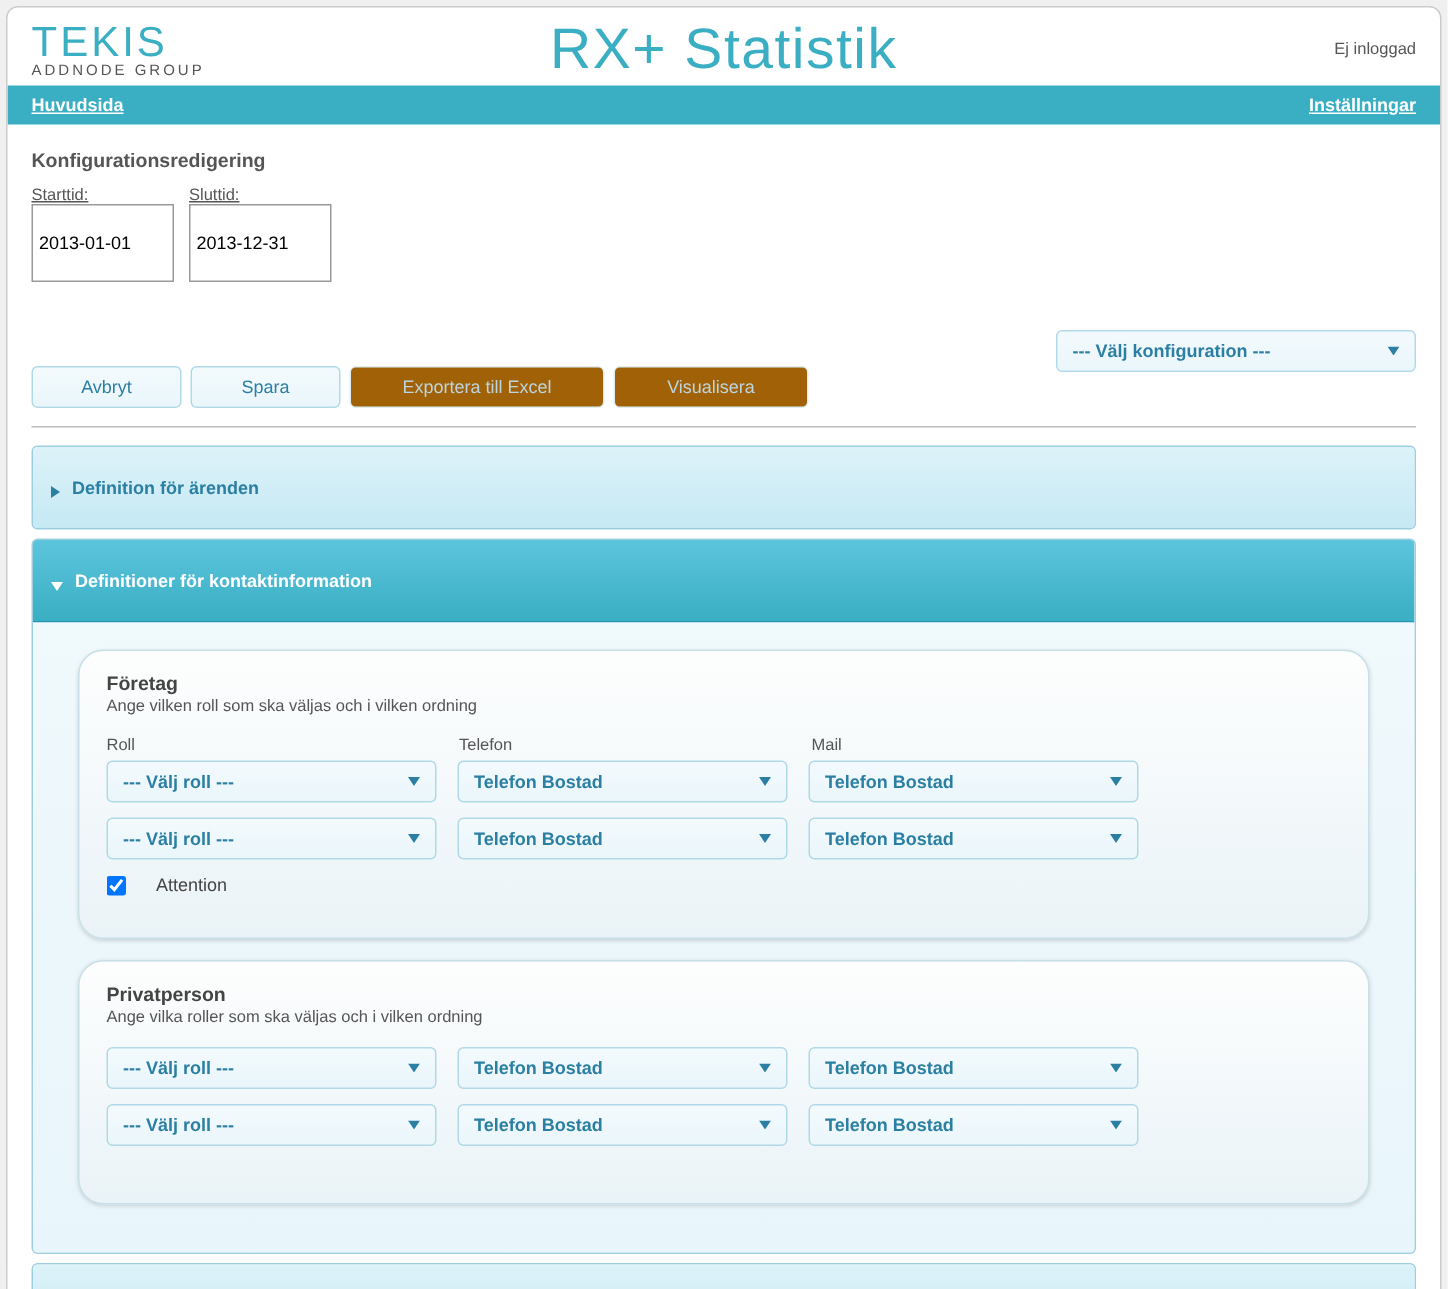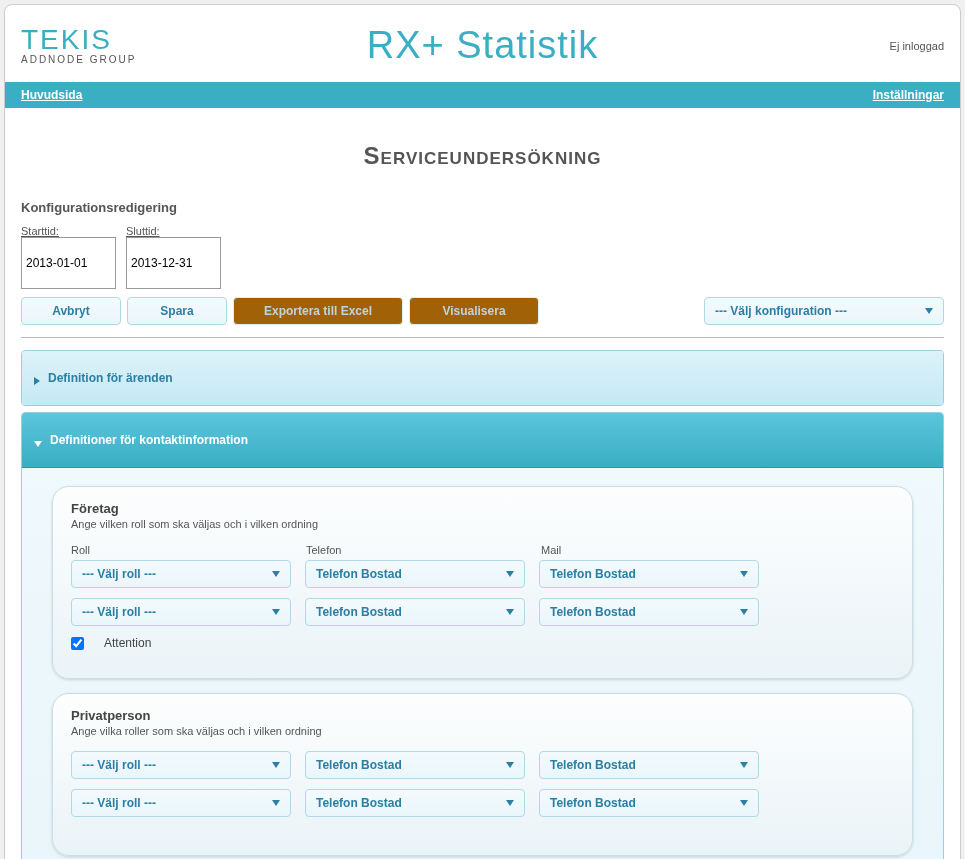--- a/index.html
+++ b/index.html
@@ -17,21 +17,21 @@
     background: #fff;
     border: 1px solid #ccc;
     border-radius: 8px;
     overflow: hidden;
   }
   .header {
     display: flex;
     align-items: center;
     padding: 8px 16px 4px 16px;
     position: relative;
-    height: 77px;
+    height: 52px;
   }
   .logo {
     color: #3aaec2;
   }
   .logo-top {
     font-size: 28px;
     font-weight: 300;
     letter-spacing: 2px;
     line-height: 1;
   }
@@ -110,25 +110,26 @@
     gap: 6px;
     align-items: center;
     margin-bottom: 10px;
   }
   .btn {
     background: linear-gradient(#f3fafd, #eaf6fb);
     border: 1px solid #b0d9e8;
     border-radius: 4px;
     padding: 6px 14px;
     font-size: 12px;
-    font-weight: bold;
+    font-weight: normal;
     color: #2b7fa3;
     cursor: pointer;
     min-width: 100px;
     text-align: center;
+    margin-top: 48px;
   }
   .btn.disabled {
     color: #bcd4de;
     border-color: #e0eef3;
     background: #a16207;
     cursor: default;
   }
   .btn-wide { min-width: 170px; }
   .btn-select {
     background: linear-gradient(#f3fafd, #eaf6fb);
@@ -249,21 +250,20 @@
   </div>
 
   <div class="navbar">
     <a href="#">Huvudsida</a>
     <div class="spacer"></div>
     <a href="#">Inställningar</a>
   </div>
 
   <div class="content">
 
-    <div class="page-title">Serviceundersökning</div>
 
     <div class="section-label">Konfigurationsredigering</div>
 
     <div class="date-row">
       <div class="date-group">
         <label>Starttid:</label>
         <input type="text" value="2013-01-01" style="">
       </div>
       <div class="date-group">
         <label>Sluttid:</label>

